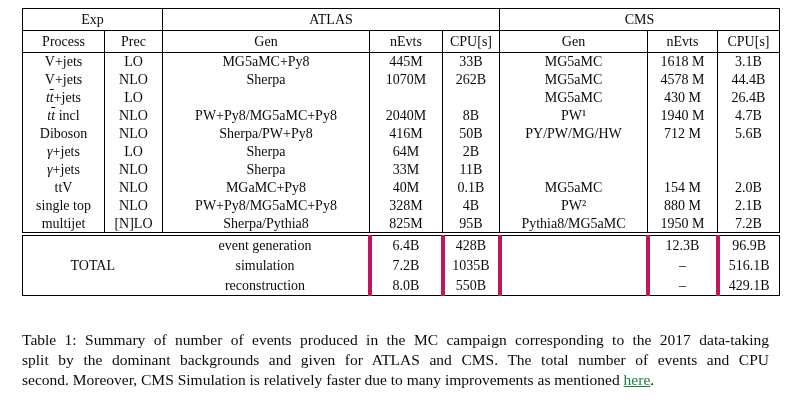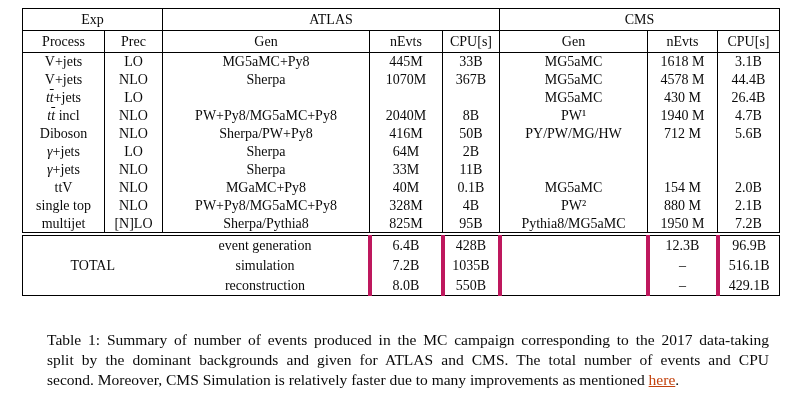--- a/index.html
+++ b/index.html
@@ -66,24 +66,24 @@
   .totals-table td.vr { border-right: 4px solid #be185d; }
   .overline { text-decoration: overline; }
   .caption {
     position: absolute;
     left: 22px;
     top: 330px;
     width: 747px;
     font-size: 15.5px;
     line-height: 20px;
   }
-  .cap-line { white-space: normal; margin-left: 25px; }
+  .cap-line { white-space: normal; }
   .cap-line.just { text-align: justify; text-align-last: justify; }
   .cap-link {
-    color: #c2410c;
+    color: #15803d;
     text-decoration: underline;
     cursor: pointer;
   }
 </style>
 </head>
 <body>
 
 <div class="page">
 
   <div class="tables-wrap">
@@ -125,21 +125,21 @@
             <td>33B</td>
             <td>MG5aMC</td>
             <td>1618 M</td>
             <td>3.1B</td>
           </tr>
           <tr>
             <td><span>V+jets</span></td>
             <td>NLO</td>
             <td>Sherpa</td>
             <td>1070M</td>
-            <td>367B</td>
+            <td>262B</td>
             <td>MG5aMC</td>
             <td>4578 M</td>
             <td>44.4B</td>
           </tr>
           <tr>
             <td><i>t</i><i class="overline">t</i><span>+jets</span></td>
             <td>LO</td>
             <td></td>
             <td></td>
             <td></td>

